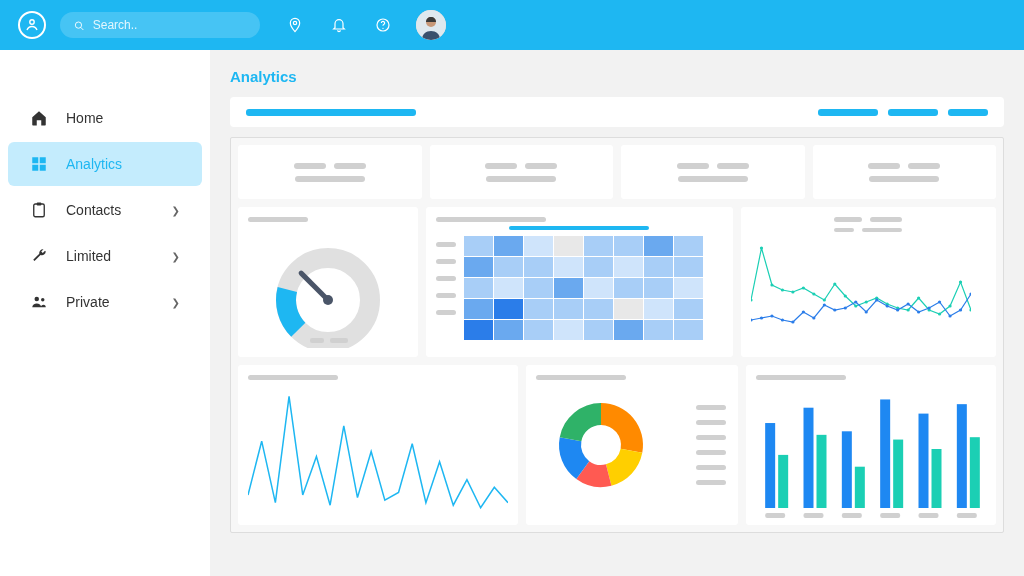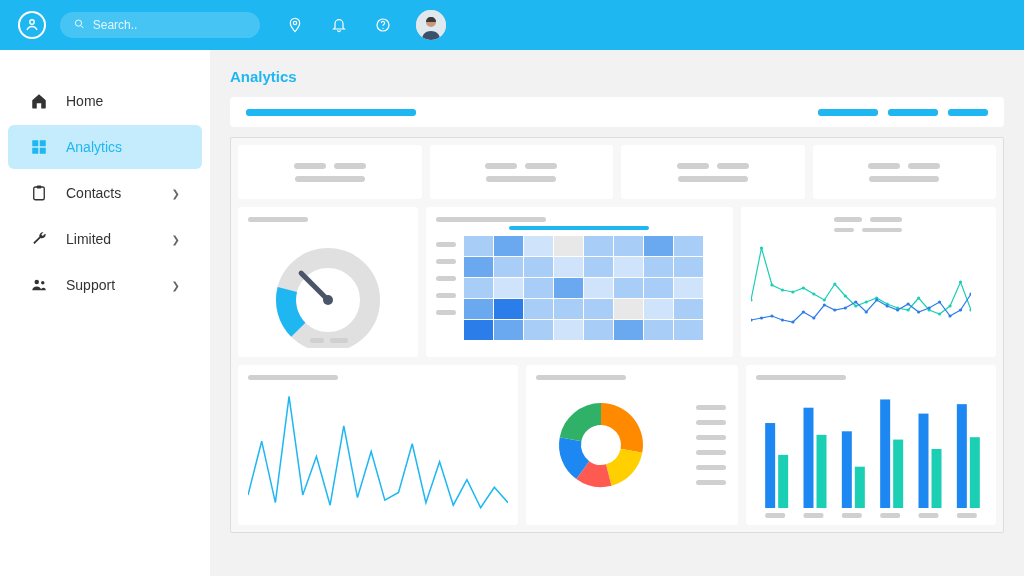--- a/index.html
+++ b/index.html
@@ -1,26 +1,26 @@
 <!DOCTYPE html>
 <html><head>
 <meta charset="utf-8">
 <style>
 * { box-sizing: border-box; margin: 0; padding: 0; }
 body { font-family: -apple-system, Helvetica, Arial, sans-serif; width: 1024px; height: 576px; overflow: hidden; background: #fff; }
 .topbar { height: 50px; background: #1eb7f2; display: flex; align-items: center; padding: 0 18px; gap: 14px; }
 .logo-icon { width: 28px; height: 28px; border: 2px solid #fff; border-radius: 50%; display: flex; align-items: center; justify-content: center; }
 .app-title { color: #fff; font-size: 18px; font-weight: 700; flex: 1; }
-.search { background: rgba(255,255,255,.18); border-radius: 18px; display: flex; align-items: flex-start; padding: 6px 14px; gap: 8px; width: 200px; }
+.search { background: rgba(255,255,255,.18); border-radius: 18px; display: flex; align-items: flex-end; padding: 6px 14px; gap: 8px; width: 200px; }
 .search input { background: transparent; border: 0; outline: 0; color: #fff; font-size: 12px; width: 100%; }
 .search input::placeholder { color: rgba(255,255,255,.85); }
 .tb-icon { color: #fff; width: 18px; height: 18px; display: flex; align-items: center; justify-content: center; margin-left: 12px; cursor: pointer; }
 .avatar { width: 30px; height: 30px; border-radius: 50%; background: #e8d5c4; overflow: hidden; margin-left: 10px; cursor: pointer; }
 .layout { display: flex; height: calc(576px - 50px); }
-.sidebar { width: 210px; background: #fff; padding-top: 27px; }
+.sidebar { width: 210px; background: #fff; padding-top: 44px; }
 .nav-item { display: flex; align-items: center; padding: 13px 22px; font-size: 14px; color: #333; cursor: pointer; gap: 18px; border-radius: 6px; margin: 2px 8px; }
 .nav-item.active { background: #c4ecfd; color: #1eb7f2; }
 .nav-item .ico { width: 18px; color: #333; }
 .nav-item.active .ico { color: #1eb7f2; }
 .nav-item .chev { margin-left: auto; font-size: 10px; color: #666; }
 .main { flex: 1; background: #f2f2f2; padding: 18px 20px; overflow: hidden; }
 .page-title { color: #1eb7f2; font-size: 15px; font-weight: 600; margin-bottom: 12px; }
 .filter-bar { background: #fff; border-radius: 4px; height: 30px; display: flex; align-items: center; padding: 0 16px; gap: 10px; margin-bottom: 10px; }
 .ph { background: #d0d0d0; border-radius: 3px; }
 .ph-blue { background: #1eb7f2; border-radius: 3px; }
@@ -127,21 +127,21 @@
       <span class="chev">❯</span>
     </div>
     <div class="nav-item">
       <span class="ico">
           <svg width="18" height="18" viewBox="0 0 24 24">
             <circle cx="9" cy="8" r="3" fill="currentColor"></circle>
             <circle cx="17" cy="9" r="2.3" fill="currentColor"></circle>
             <path d="M3 19c0-3 3-5 6-5s6 2 6 5zM14.5 19c0-2 1.5-3.5 3.5-3.5s3 1.5 3 3.5z" fill="currentColor"></path>
           </svg>
         </span>
-      <span>Support</span>
+      <span>Private</span>
       <span class="chev">❯</span>
     </div>
   </div>
 
   <div class="main">
     <div class="page-title">Analytics</div>
 
     <div class="filter-bar">
       <div class="ph-blue" style="width:170px;height:7px"></div>
       <div style="flex:1"></div>

